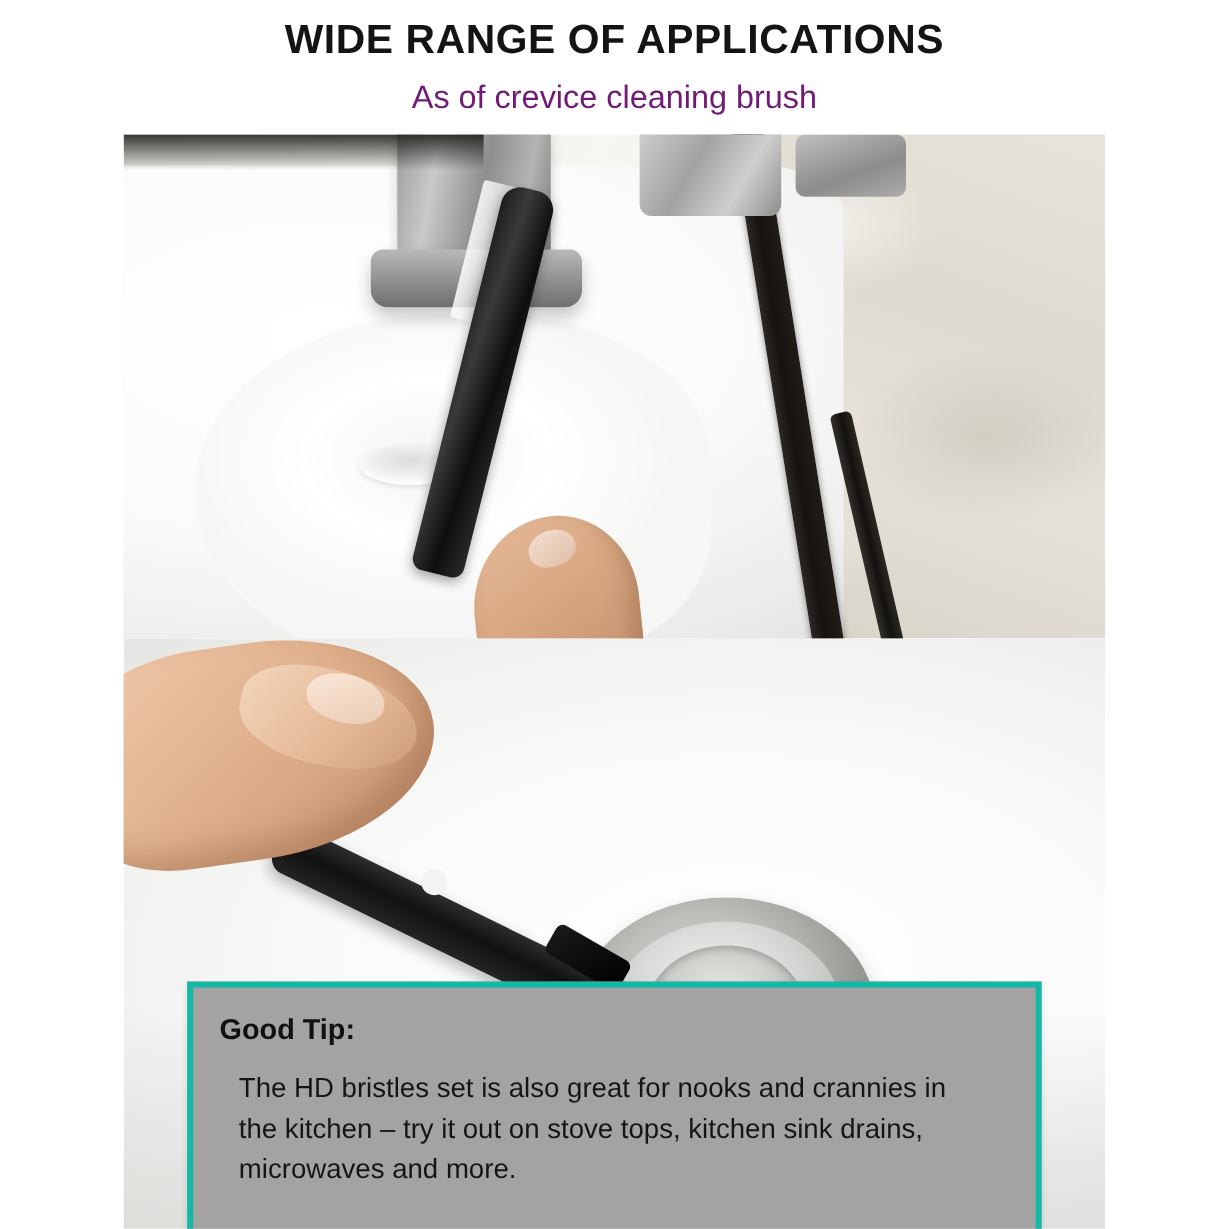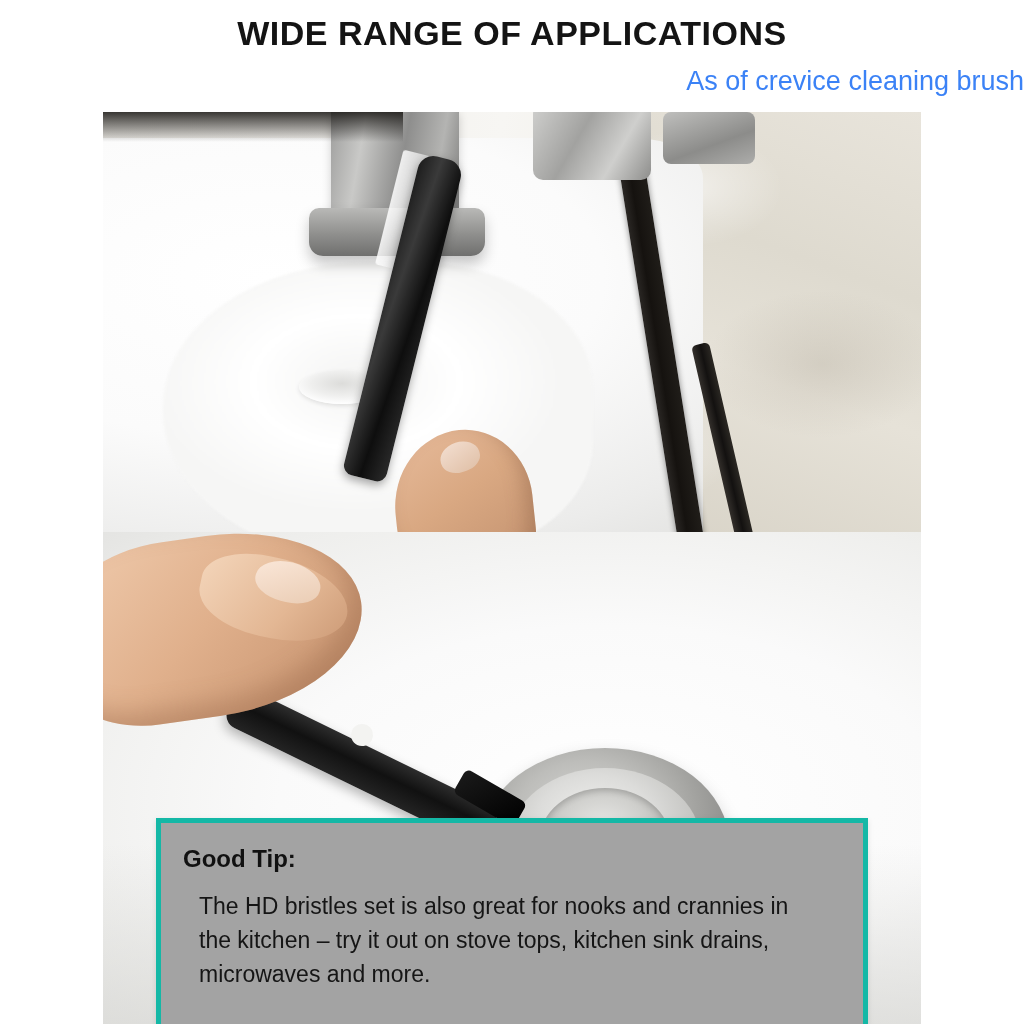--- a/index.html
+++ b/index.html
@@ -34,23 +34,22 @@
     font-size: 34px;
     font-weight: bold;
     letter-spacing: 0.5px;
     color: #141414;
     line-height: 1.15;
   }
   .subhead {
     margin: 12px 0 0 0;
     font-size: 27px;
     font-weight: normal;
-    color: #3b82f6;
+    color: #701a75;
     line-height: 1.2;
-    text-align: right;
   }
 
   
   .photos {
     position: absolute;
     left: 103px;
     top: 112px;
     width: 818px;
     height: 912px;
   }

